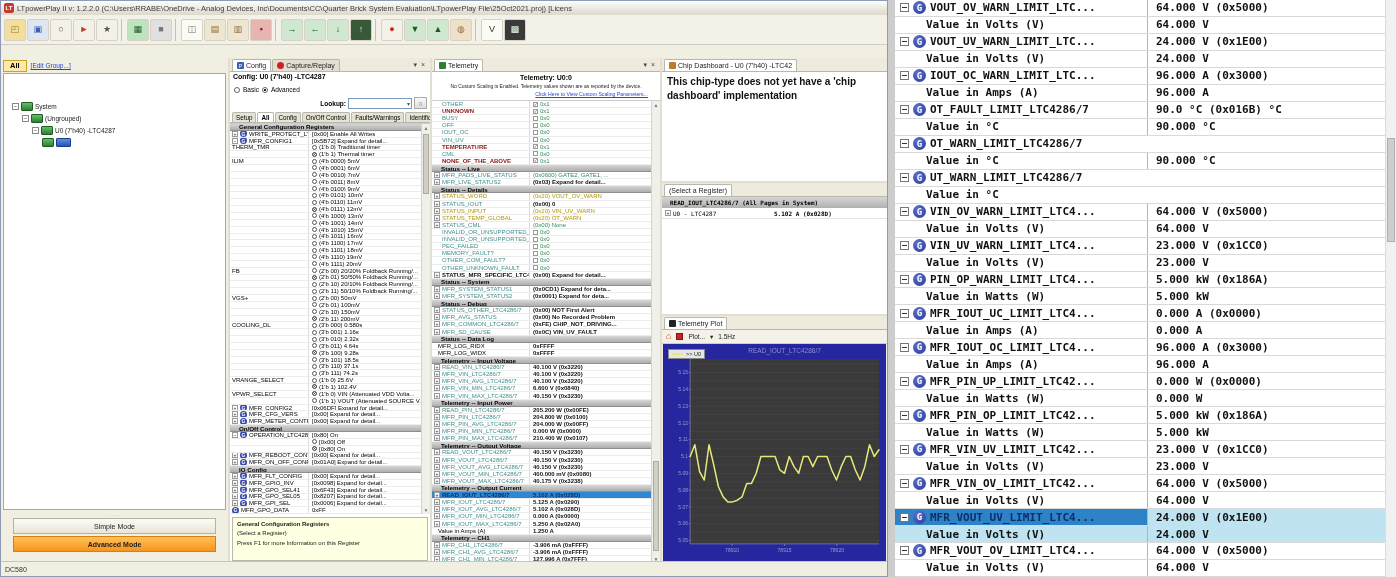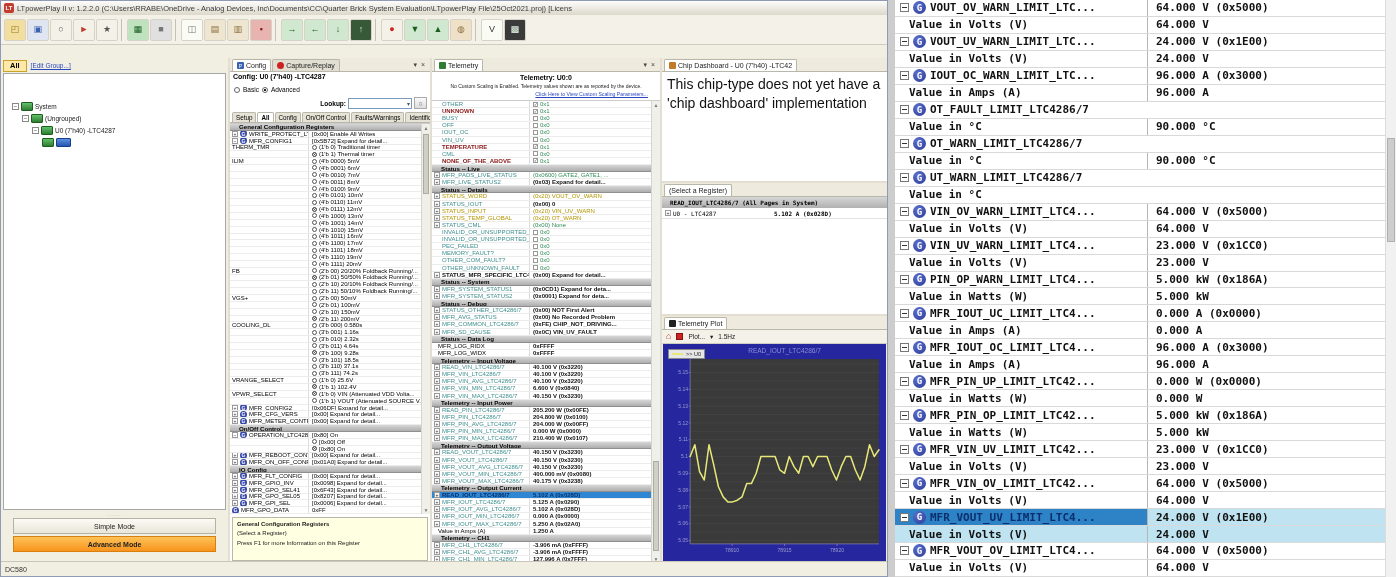--- a/index.html
+++ b/index.html
@@ -90,21 +90,21 @@
 
   
   .telem-panel{width:230px}
   .telem-title{height:11px;text-align:center;font-size:7px;font-weight:bold;flex:0 0 auto;padding-top:2px}
   .telem-note{height:8px;text-align:center;font-size:5px;color:#222;flex:0 0 auto;white-space:nowrap;overflow:hidden}
   .telem-link{height:9px;text-align:right;font-size:5.2px;color:#2a48c4;text-decoration:underline;padding-right:12px;flex:0 0 auto;white-space:nowrap;overflow:hidden}
 
   
   .right-stack{width:225px;display:flex;flex-direction:column;background:#f1efe2}
   .dash-panel{height:125px;display:flex;flex-direction:column;background:#fff;border-bottom:2px solid #e2dfd2;overflow:hidden}
-  .dash-body{flex:1;font-size:14px;font-weight:normal;padding:3px 5px;color:#111;line-height:1.35}
+  .dash-body{flex:1;font-size:10px;font-weight:bold;padding:3px 5px;color:#111;line-height:1.35}
   .watch-panel{height:133px;display:flex;flex-direction:column;background:#fff;border-bottom:2px solid #e2dfd2;overflow:hidden}
   .watch-header{height:11px;background:linear-gradient(#d6d6d6,#b0b0b0);font-family:"DejaVu Sans Mono",monospace;font-size:6px;font-weight:bold;display:flex;align-items:center;padding-left:8px;white-space:nowrap;overflow:hidden}
   .watch-row{height:11px;display:flex;font-family:"DejaVu Sans Mono",monospace;font-size:6px;border-bottom:1px solid #e2e2e2;align-items:center}
   .watch-row .wl{width:112px;padding-left:3px;display:flex;gap:2px;align-items:center;overflow:hidden;white-space:nowrap}
   .watch-row .wv{flex:1;font-weight:bold;white-space:nowrap;overflow:hidden}
   .plot-panel{flex:1;display:flex;flex-direction:column;background:#f1efe2;overflow:hidden}
   .plot-toolbar{height:14px;display:flex;align-items:center;gap:5px;font-size:6.5px;padding:0 4px;background:#f4f2e8;border-bottom:1px solid #cfccc0;color:#222}
   .home-ico{color:#b3261e;font-size:9px;line-height:1}
   .stop-ico{width:7px;height:7px;background:#cc2222;border:1px solid #881111;flex:0 0 auto}
   .plot-wrap{flex:1;position:relative;background:#26269e;margin:0 1px 1px 1px;overflow:hidden}
@@ -114,21 +114,21 @@
 
   
   .warn-panel{position:absolute;left:888px;top:0;width:508px;height:577px;display:flex;background:#fff}
   .warn-gutter{width:7px;background:#cdcdcd;flex:0 0 auto}
   .warn-main{flex:1;display:flex;flex-direction:column;font-family:"DejaVu Sans Mono",monospace;font-weight:bold;overflow:hidden;color:#111}
   .warn-header{height:17px;display:flex;align-items:center;gap:5px;font-size:12.5px;border-bottom:1px solid #9a9a9a;padding-left:2px;flex:0 0 auto}
   .wexp{width:9px;height:9px;border:1px solid #777;background:#fff;position:relative;flex:0 0 auto}
   .wexp::after{content:"";position:absolute;left:1px;right:1px;top:3px;height:1px;background:#333}
   .warn-row{flex:1 1 0;min-height:0;display:flex;border-bottom:1px solid #d9d9d9;align-items:stretch}
   .wname{width:252px;flex:0 0 auto;display:flex;align-items:center;gap:4px;padding-left:5px;font-size:11px;overflow:hidden;white-space:nowrap}
-  .wname.unit{padding-left:14px}
+  .wname.unit{padding-left:31px}
   .wval{flex:1;border-left:1px solid #b5b5b5;display:flex;align-items:center;padding-left:8px;font-size:11px;white-space:nowrap;overflow:hidden}
   .wg{width:13px;height:13px;border-radius:50%;background:radial-gradient(circle at 35% 30%,#5a6fd0,#2c3b94);color:#fff;font-size:9px;font-weight:bold;display:flex;align-items:center;justify-content:center;flex:0 0 auto}
   .warn-row.sel .wname{background:#2e82c6;color:#0a2f6e}
   .warn-row.sel .wval{background:#bfe3f0}
   .warn-row.selu .wname,.warn-row.selu .wval{background:#bfe3f0}
   .warn-scroll{width:11px;background:#f1f1f1;border-left:1px solid #dcdcdc;position:relative;flex:0 0 auto}
   .warn-scroll .thumb{position:absolute;left:1px;width:8px;top:138px;height:104px;background:#cdcdcd;border:1px solid #b0b0b0}
 </style>
 </head>
 <body>
@@ -1410,20 +1410,21 @@
         <div class="warn-row">
           <div class="wname unit">Value in Amps (A)</div>
           <div class="wval">96.000 A</div>
         </div>
         <div class="warn-row">
           <div class="wname">
             <span class="wexp"></span>
             <span class="wg">G</span>
             <span>OT_FAULT_LIMIT_LTC4286/7</span>
           </div>
+          <div class="wval">90.0 °C (0x016B)  °C</div>
         </div>
         <div class="warn-row">
           <div class="wname unit">Value in °C</div>
           <div class="wval">90.000 °C</div>
         </div>
         <div class="warn-row">
           <div class="wname">
             <span class="wexp"></span>
             <span class="wg">G</span>
             <span>OT_WARN_LIMIT_LTC4286/7</span>

